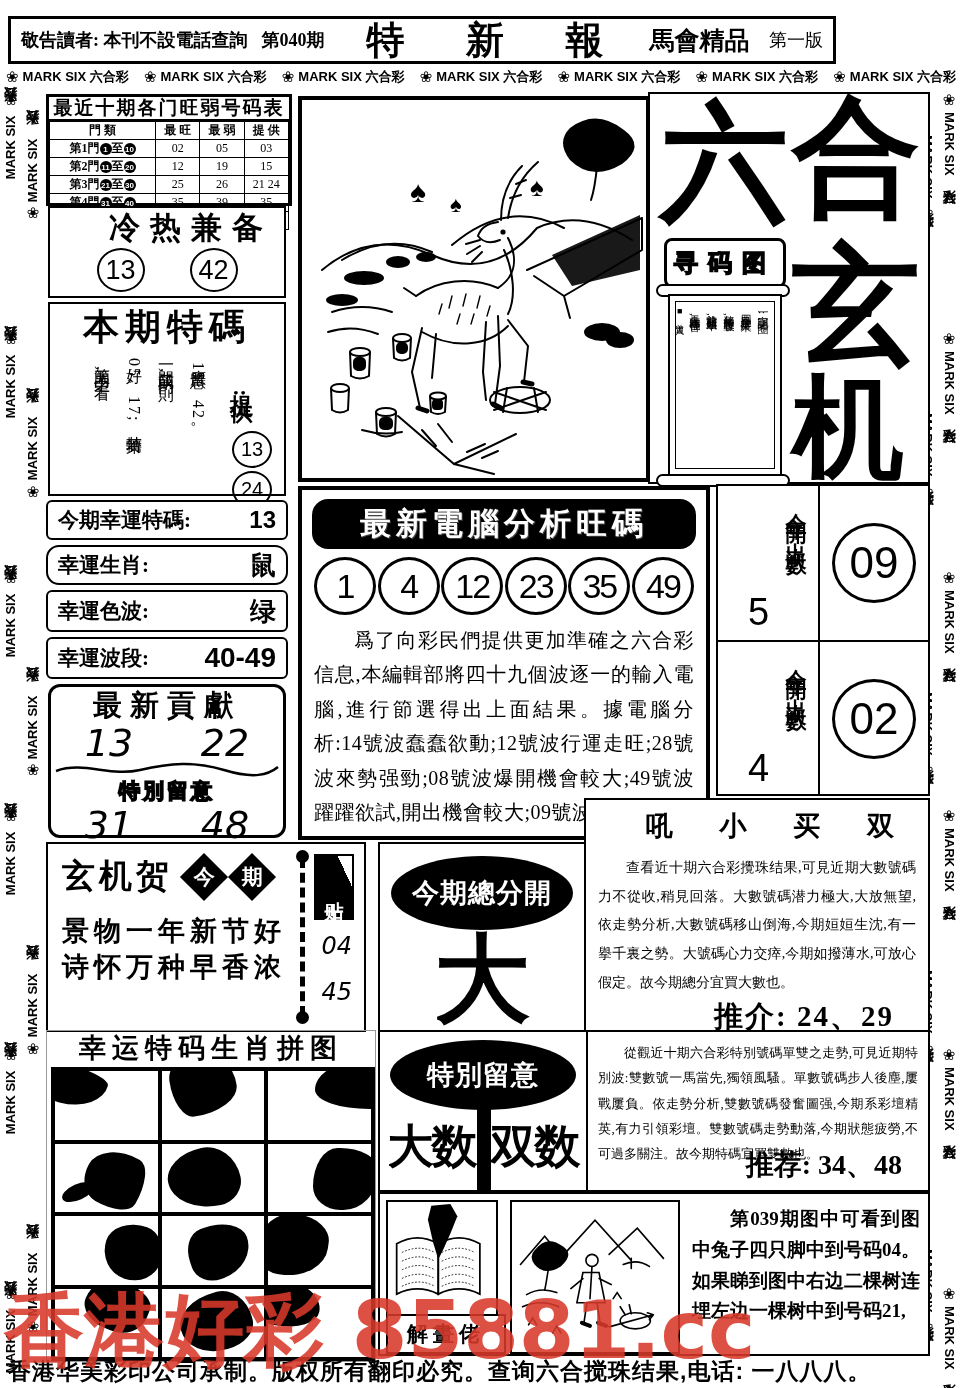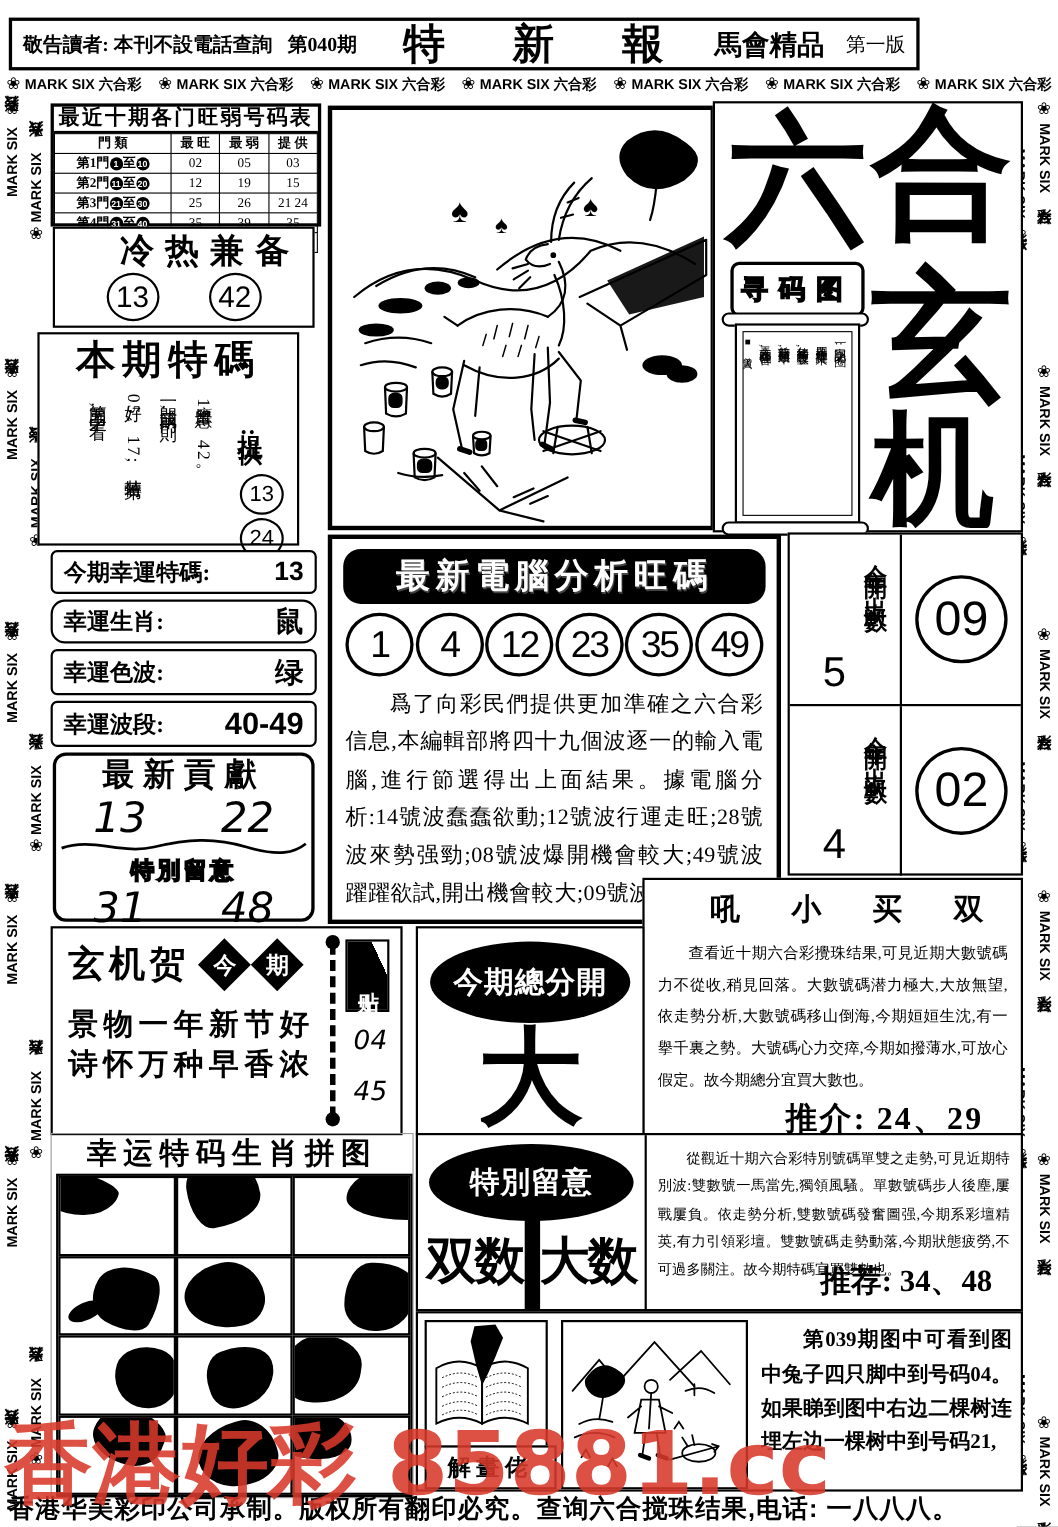--- a/index.html
+++ b/index.html
@@ -42,21 +42,21 @@
 
   
   #cold{left:48px;top:206px;width:238px;height:92px;}
   #cold .t{font-size:31px;font-weight:bold;text-align:center;letter-spacing:10px;line-height:40px;padding-left:48px;}
   .circ{display:inline-flex;align-items:center;justify-content:center;border:2px solid #000;
         border-radius:50%;font-family:"Liberation Sans",sans-serif;}
   #cold .row{display:flex;justify-content:space-around;padding:0 24px;}
   #cold .circ{width:44px;height:40px;font-size:27px;}
 
   
-  #bq{left:34px;top:302px;width:238px;height:194px;}
+  #bq{left:48px;top:302px;width:238px;height:194px;}
   #bq .t{font-size:36px;font-weight:bold;text-align:center;letter-spacing:6px;line-height:46px;}
   #bq .cols{position:absolute;left:4px;top:52px;width:160px;height:136px;writing-mode:vertical-rl;
             font-size:16px;line-height:2.0;letter-spacing:2px;}
   #bq .prov{position:absolute;right:6px;top:48px;width:52px;text-align:center;}
   #bq .prov .pl{writing-mode:vertical-rl;font-size:23px;font-weight:bold;letter-spacing:6px;height:76px;}
   #bq .prov .circ{width:36px;height:33px;font-size:20px;margin-top:3px;}
 
   
   .lrow{left:46px;width:242px;height:40px;border:2px solid #000;box-sizing:border-box;border-radius:6px;
         display:flex;align-items:center;justify-content:space-between;padding:0 10px;background:#fff;}
@@ -626,22 +626,22 @@
     <div class="big">大</div>
   </div>
 
   <div id="spec" class="abs bx">
     <div class="lcell">
       <div class="ellip">
           <span>特別留意</span>
         </div>
       <div class="stem"></div>
       <div class="pair">
+        <div>大数</div>
         <div>双数</div>
-        <div>大数</div>
       </div>
     </div>
     <div class="rcell">
       <div class="para">從觀近十期六合彩特別號碼單雙之走勢,可見近期特別波:雙數號一馬當先,獨領風騷。單數號碼步人後塵,屢戰屢負。依走勢分析,雙數號碼發奮圖强,今期系彩壇精英,有力引領彩壇。雙數號碼走勢動落,今期狀態疲勞,不可過多關注。故今期特碼宜買雙數也。</div>
       <div class="rec">推荐: 34、48</div>
     </div>
   </div>
 
   <div id="bot" class="abs bx">
     <div class="lcol">

